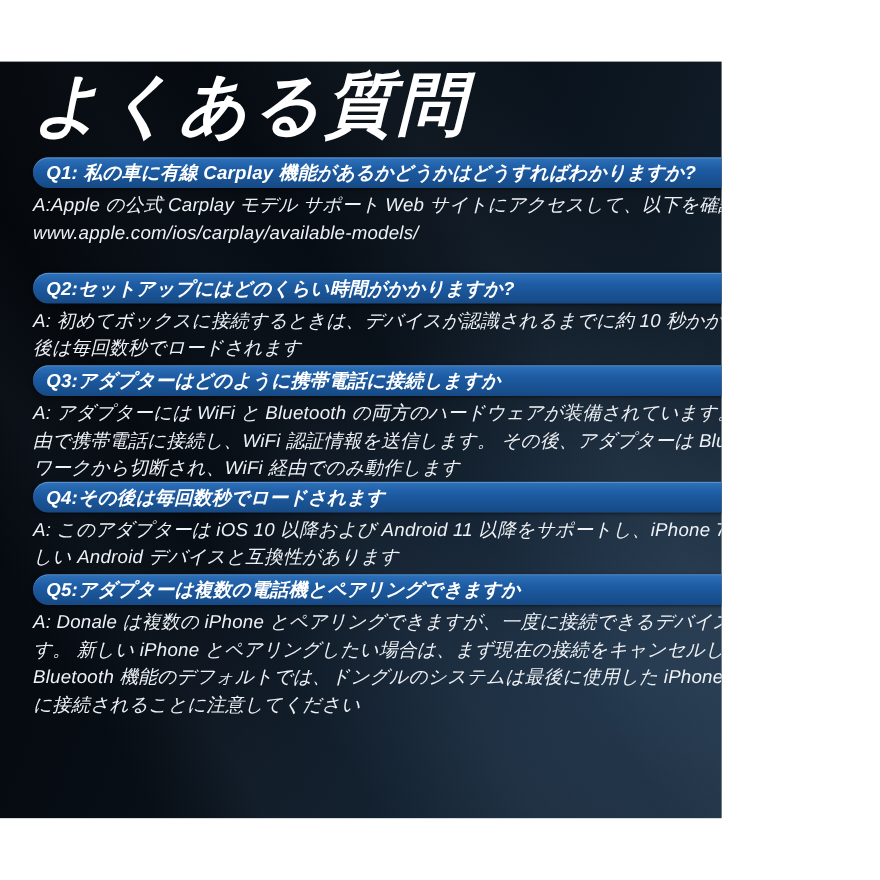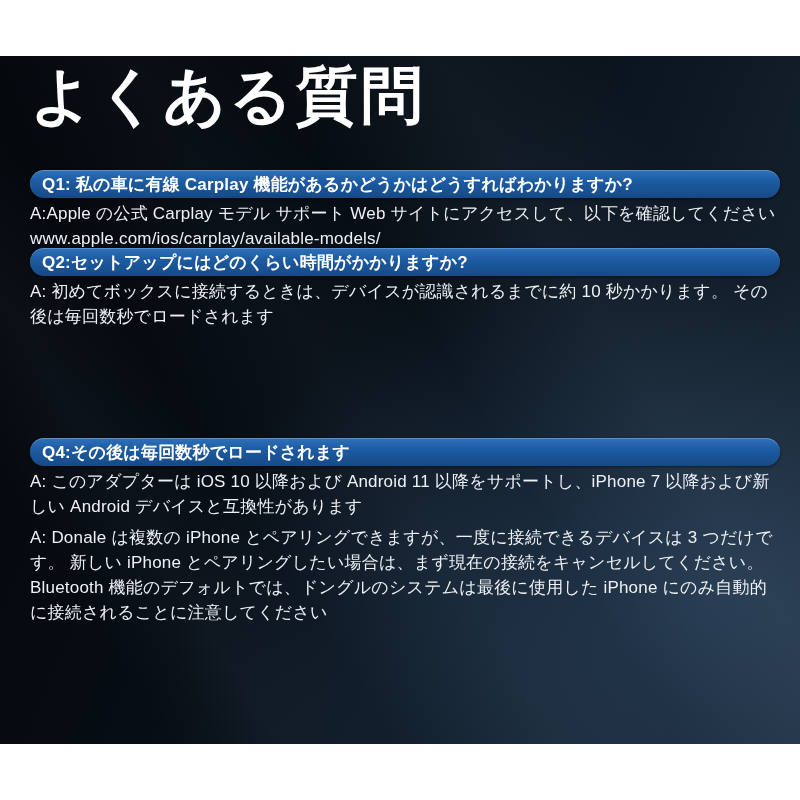--- a/index.html
+++ b/index.html
@@ -7,42 +7,43 @@
     position:relative;
     width:800px;height:800px;
     background:#ffffff;
     overflow:hidden;
     font-family:"Liberation Sans","DejaVu Sans",sans-serif;
   }
   .strip{position:absolute;left:0;width:800px;background:#ffffff;}
   .strip.top{top:0;height:56px;}
   .strip.bottom{top:744px;height:56px;}
   .stage{
-    position:absolute;left:0;top:56px;width:800px;height:688px;
+    position:absolute;left:0;top:56px;width:656px;height:688px;
     background:
       radial-gradient(120% 90% at 88% 80%, rgba(62,96,134,0.38) 0%, rgba(62,96,134,0.0) 55%),
       linear-gradient(112deg,#04070b 0%,#070d14 38%,#0d1823 66%,#1b2936 100%);
     overflow:hidden;
+    font-style:italic;
   }
   
   .stage::before{
     content:"";position:absolute;inset:-50px;
     background:linear-gradient(58deg,
       transparent 18%, rgba(130,160,195,0.05) 26%, transparent 34%,
       rgba(130,160,195,0.04) 46%, transparent 55%,
       rgba(150,180,210,0.06) 68%, transparent 80%);
     pointer-events:none;
   }
   .title{
     position:absolute;left:30px;top:6px;margin:0;
     color:#ffffff;font-size:62px;font-weight:800;
     letter-spacing:3px;line-height:1.1;white-space:nowrap;
   }
   .qa{position:absolute;left:30px;width:750px;}
-  .qa1{top:114px}.qa2{top:192px}.qa3{top:276px}
+  .qa1{top:87px}.qa2{top:192px}.qa3{top:276px}
   .qa4{top:382px}.qa5{top:466px}.qa6{top:597px}
   .qbar{
     box-sizing:border-box;
     width:750px;height:28px;border-radius:14px;
     padding:0 12px;
     background:linear-gradient(180deg,#2e72bb 0%,#1d5ba2 40%,#164a85 100%);
     box-shadow:inset 0 1px 0 rgba(255,255,255,0.22), 0 1px 3px rgba(0,0,0,0.5);
     display:flex;align-items:center;
   }
   .qtext{
@@ -72,29 +73,38 @@
 www.apple.com/ios/carplay/available-models/</p>
     </section>
 
     <section class="qa qa2">
       <div class="qbar">
         <span class="qtext">Q2:セットアップにはどのくらい時間がかかりますか?</span>
       </div>
       <p class="answer">A: 初めてボックスに接続するときは、デバイスが認識されるまでに約 10 秒かかります。 その後は毎回数秒でロードされます</p>
     </section>
 
+    <section class="qa qa3">
+      <div class="qbar">
+        <span class="qtext">Q3:アダプターはどのように携帯電話に接続しますか</span>
+      </div>
+      <p class="answer">A: アダプターには WiFi と Bluetooth の両方のハードウェアが装備されています。 Bluetooth 経由で携帯電話に接続し、WiFi 認証情報を送信します。 その後、アダプターは Bluetooth ネットワークから切断され、WiFi 経由でのみ動作します</p>
+    </section>
 
     <section class="qa qa4">
       <div class="qbar">
         <span class="qtext">Q4:その後は毎回数秒でロードされます</span>
       </div>
       <p class="answer">A: このアダプターは iOS 10 以降および Android 11 以降をサポートし、iPhone 7 以降および新しい Android デバイスと互換性があります</p>
     </section>
 
     <section class="qa qa5">
+      <div class="qbar">
+        <span class="qtext">Q5:アダプターは複数の電話機とペアリングできますか</span>
+      </div>
       <p class="answer">A: Donale は複数の iPhone とペアリングできますが、一度に接続できるデバイスは 3 つだけです。 新しい iPhone とペアリングしたい場合は、まず現在の接続をキャンセルしてください。 Bluetooth 機能のデフォルトでは、ドングルのシステムは最後に使用した iPhone にのみ自動的に接続されることに注意してください</p>
     </section>
 
     <section class="qa qa6">
     </section>
   </div>
 
   <div class="strip bottom"></div>
 </div>
 

